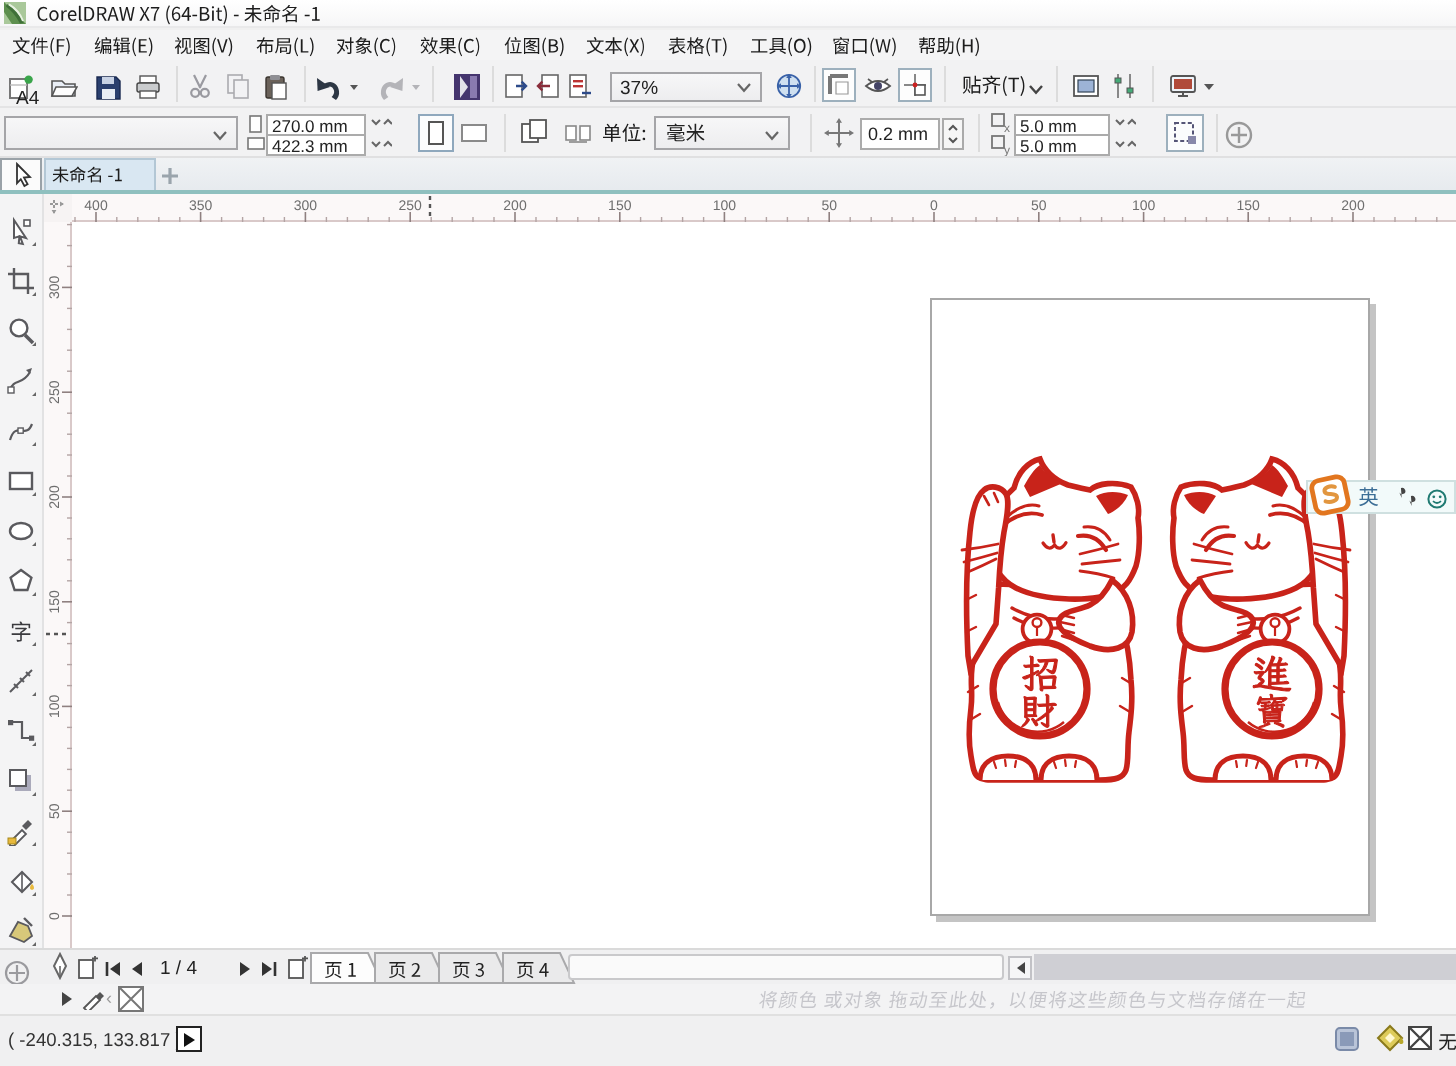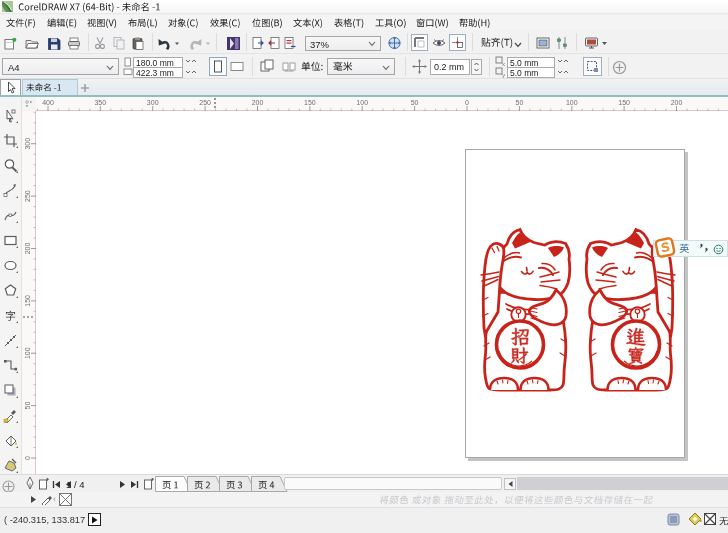--- a/index.html
+++ b/index.html
@@ -175,33 +175,33 @@
     <svg class="abs" style="left:584px;top:36px" width="15" height="14" viewBox="0 0 15 14">
       <rect x="1.5" y="2" width="12" height="8" rx="1" fill="#eef4fa" stroke="#555" stroke-width=".9"></rect>
       <rect x="3" y="3.5" width="9" height="5" fill="#b04a3a"></rect>
       <path d="M5 12h5M7.5 10v2" stroke="#555" stroke-width="1"></path>
     </svg>
     <svg class="abs" style="left:601px;top:40px" width="7" height="7" viewBox="0 0 7 7">
       <path d="M1 2l2.5 3L6 2z" fill="#555"></path>
     </svg>
     <div class="abs" style="left:0;top:54px;width:728px;height:25px;background:#f2f2f3;border-bottom:1px solid #e0e0e1"></div>
     <div class="cbg" style="left:2px;top:58px;width:117px;height:17px"></div>
-    <div class="abs" style="left:8px;top:62px;font-size:9.5px;color:#222">A4</div>
+    <div class="abs" style="left:8px;top:44px;font-size:9.5px;color:#222">A4</div>
     <svg class="abs" style="left:106px;top:65px" width="8" height="6" viewBox="0 0 8 6">
       <path d="M1 1l3 3.4L7 1" stroke="#666" fill="none" stroke-width="1.1"></path>
     </svg>
     <svg class="abs" style="left:124px;top:57px" width="8" height="10" viewBox="0 0 8 10">
       <rect x="1" y="1" width="5.5" height="8" fill="#fff" stroke="#777" stroke-width=".8"></rect>
     </svg>
     <svg class="abs" style="left:123px;top:67px" width="10" height="9" viewBox="0 0 10 9">
       <rect x="1" y="2" width="8" height="5.5" fill="#fff" stroke="#777" stroke-width=".8"></rect>
     </svg>
     <div class="cb" style="left:133px;top:56.5px;width:50px;height:11px"></div>
     <div class="cb" style="left:133px;top:67px;width:50px;height:11px"></div>
-    <div class="abs" style="left:136px;top:57.5px;font-size:8.5px;color:#222">180.0 mm</div>
+    <div class="abs" style="left:136px;top:57.5px;font-size:8.5px;color:#222">270.0 mm</div>
     <div class="abs" style="left:136px;top:68px;font-size:8.5px;color:#222">422.3 mm</div>
     <svg class="abs" style="left:184px;top:57px" width="12" height="10" viewBox="0 0 12 10">
       <path d="M2 3l2 2 2-2" fill="none" stroke="#666" stroke-width="1"></path>
       <path d="M8 5l2-2 2 2" fill="none" stroke="#666" stroke-width="1"></path>
     </svg>
     <svg class="abs" style="left:184px;top:67.5px" width="12" height="10" viewBox="0 0 12 10">
       <path d="M2 3l2 2 2-2" fill="none" stroke="#666" stroke-width="1"></path>
       <path d="M8 5l2-2 2 2" fill="none" stroke="#666" stroke-width="1"></path>
     </svg>
     <div class="abs" style="left:209px;top:57px;width:18px;height:19px;background:#fbfcfd;border:1px solid #8fa8bd"></div>
@@ -604,21 +604,21 @@
       <rect x="1.5" y="2" width="7" height="9" fill="#fff" stroke="#555" stroke-width=".9"></rect>
       <path d="M8 1.2h3M9.5 0v2.8" stroke="#555" stroke-width=".9"></path>
     </svg>
     <svg class="abs" style="left:52px;top:480px" width="9" height="9" viewBox="0 0 9 9">
       <path d="M1.5 1v7" stroke="#333" stroke-width="1.3"></path>
       <path d="M8 1L3 4.5 8 8z" fill="#333"></path>
     </svg>
     <svg class="abs" style="left:65px;top:480px" width="7" height="9" viewBox="0 0 7 9">
       <path d="M6 1L1 4.5 6 8z" fill="#333"></path>
     </svg>
-    <div class="abs" style="left:66px;top:478.5px;font-size:9.5px;color:#222">1 / 4</div>
+    <div class="abs" style="left:80px;top:478.5px;font-size:9.5px;color:#222">1 / 4</div>
     <svg class="abs" style="left:119px;top:480px" width="7" height="9" viewBox="0 0 7 9">
       <path d="M1 1l5 3.5L1 8z" fill="#333"></path>
     </svg>
     <svg class="abs" style="left:130px;top:480px" width="9" height="9" viewBox="0 0 9 9">
       <path d="M7.5 1v7" stroke="#333" stroke-width="1.3"></path>
       <path d="M1 1l5 3.5L1 8z" fill="#333"></path>
     </svg>
     <svg class="abs" style="left:143px;top:478px" width="11" height="12" viewBox="0 0 11 12">
       <rect x="1.5" y="2" width="7" height="9" fill="#fff" stroke="#555" stroke-width=".9"></rect>
       <path d="M8 1.2h3M9.5 0v2.8" stroke="#555" stroke-width=".9"></path>

